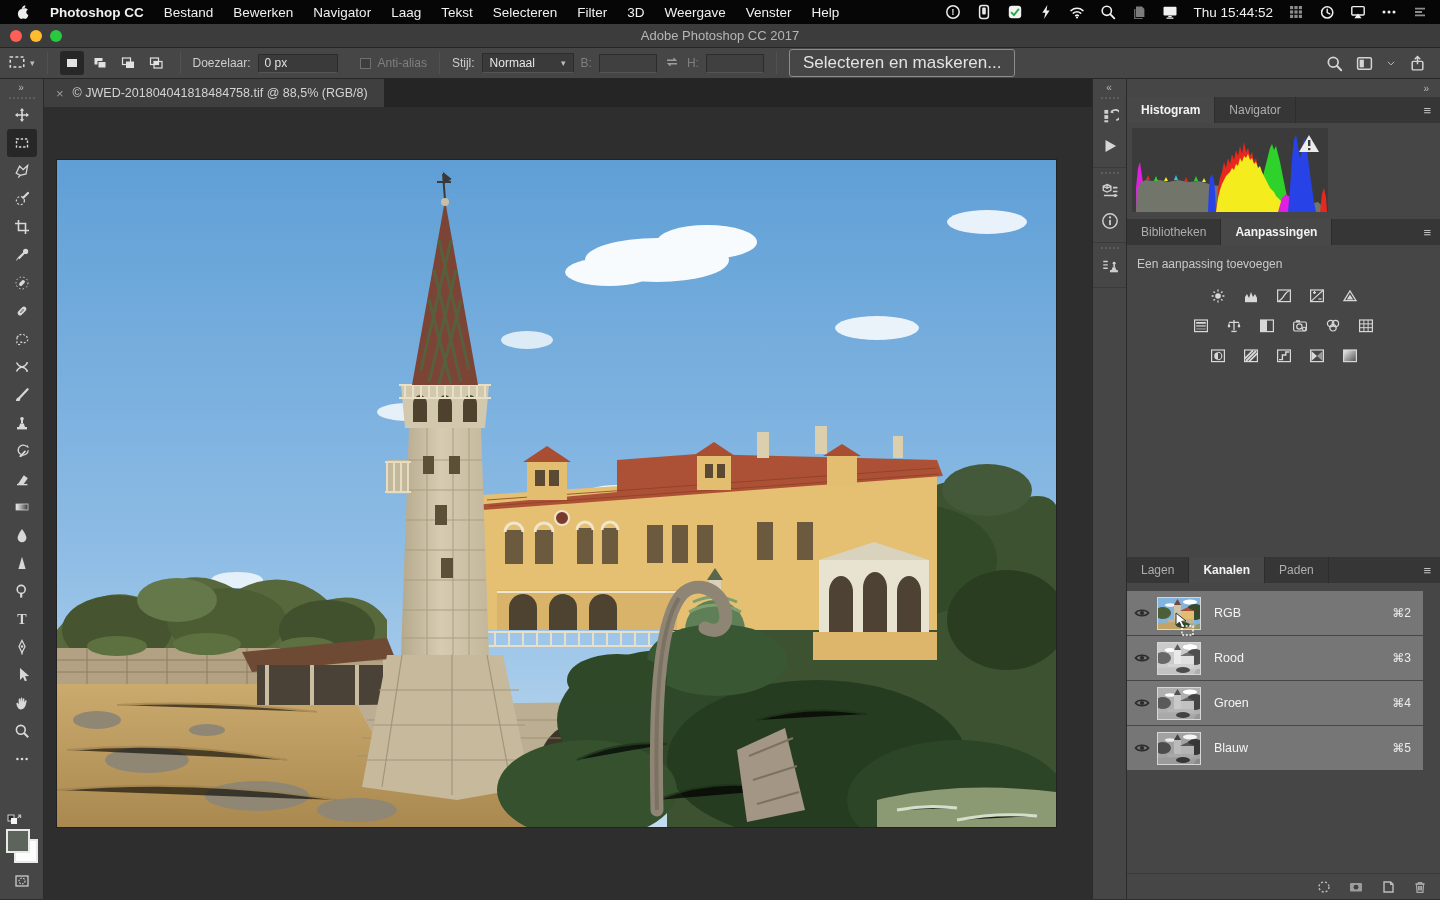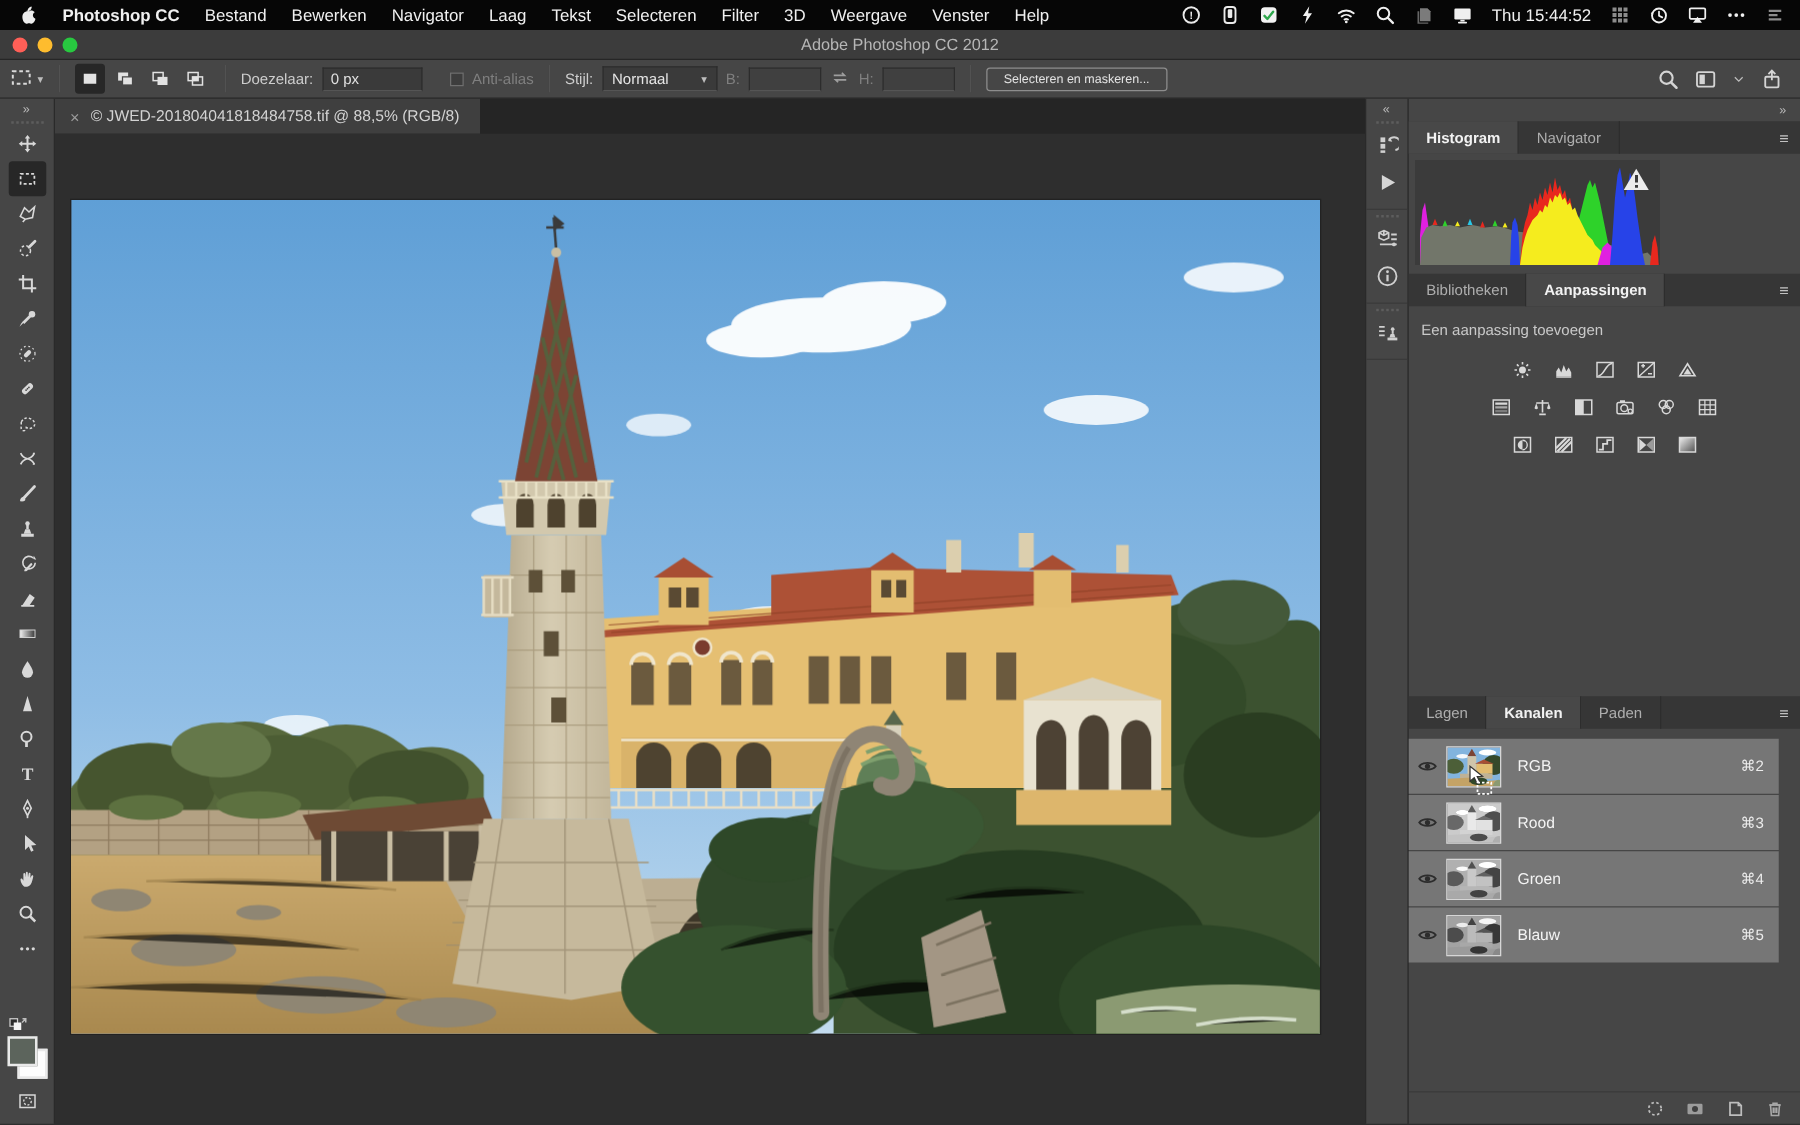--- a/index.html
+++ b/index.html
@@ -32,21 +32,21 @@
   .opt-input { height:19px; background:#3a3a3a; border:1px solid #2c2c2c; border-bottom-color:#555;
                color:#e0e0e0; font-size:12px; padding:0 6px; display:flex; align-items:center; }
   .opt-input.dis { background:#404040; }
   .modebtn { width:24px; height:24px; display:flex; align-items:center; justify-content:center; border-radius:3px; }
   .modebtn.active { background:#272727; }
   .checkbox { width:11px; height:11px; border:1px solid #6f6f6f; background:#3d3d3d; display:inline-block; }
   .dimlabel { color:#7f7f7f; }
   #select-style { width:92px; height:20px; background:#3a3a3a; border:1px solid #2c2c2c; border-bottom-color:#555;
                   display:flex; align-items:center; padding:0 7px; color:#e6e6e6; }
   #select-style .chev { margin-left:auto; }
-  #btn-selmask { border:1px solid #8d8d8d; border-radius:3px; padding:3px 13px; color:#e2e2e2; font-size:10px;
+  #btn-selmask { border:1px solid #8d8d8d; border-radius:3px; padding:3px 13px; color:#e2e2e2; font-size:17px;
                  background:transparent; white-space:nowrap; }
   #opt-right { margin-left:auto; display:flex; align-items:center; gap:13px; padding-right:6px; }
 
   
   #workspace { display:flex; height:820px; }
 
   
   #toolbar { width:44px; background:#464646; border-right:1px solid #2a2a2a; position:relative;
              display:flex; flex-direction:column; align-items:center; }
   #tb-collapse { color:#b8b8b8; font-size:10px; letter-spacing:1px; padding:3px 0 0; }
@@ -236,21 +236,21 @@
       </span>
   </div>
 </div>
 
 <div id="titlebar">
   <div id="traffic">
     <span class="tl" style="background: rgb(255, 95, 87);"></span>
     <span class="tl" style="background: rgb(254, 188, 46);"></span>
     <span class="tl" style="background: rgb(40, 200, 64);"></span>
   </div>
-  <span id="title-text">Adobe Photoshop CC 2012</span>
+  <span id="title-text">Adobe Photoshop CC 2017</span>
 </div>
 
 <div id="optionsbar">
   <span class="row" style="gap:4px">
     <span id="opt-tool-icon"><svg width="18" height="18" viewBox="0 0 16 16">
           <rect x="2" y="3.5" width="12" height="9" fill="none" stroke="#d9d9d9" stroke-width="1.4" stroke-dasharray="2.6 2"></rect>
         </svg></span>
     <span style="color:#bdbdbd;font-size:9px">▾</span>
   </span>
   <span class="vsep"></span>

